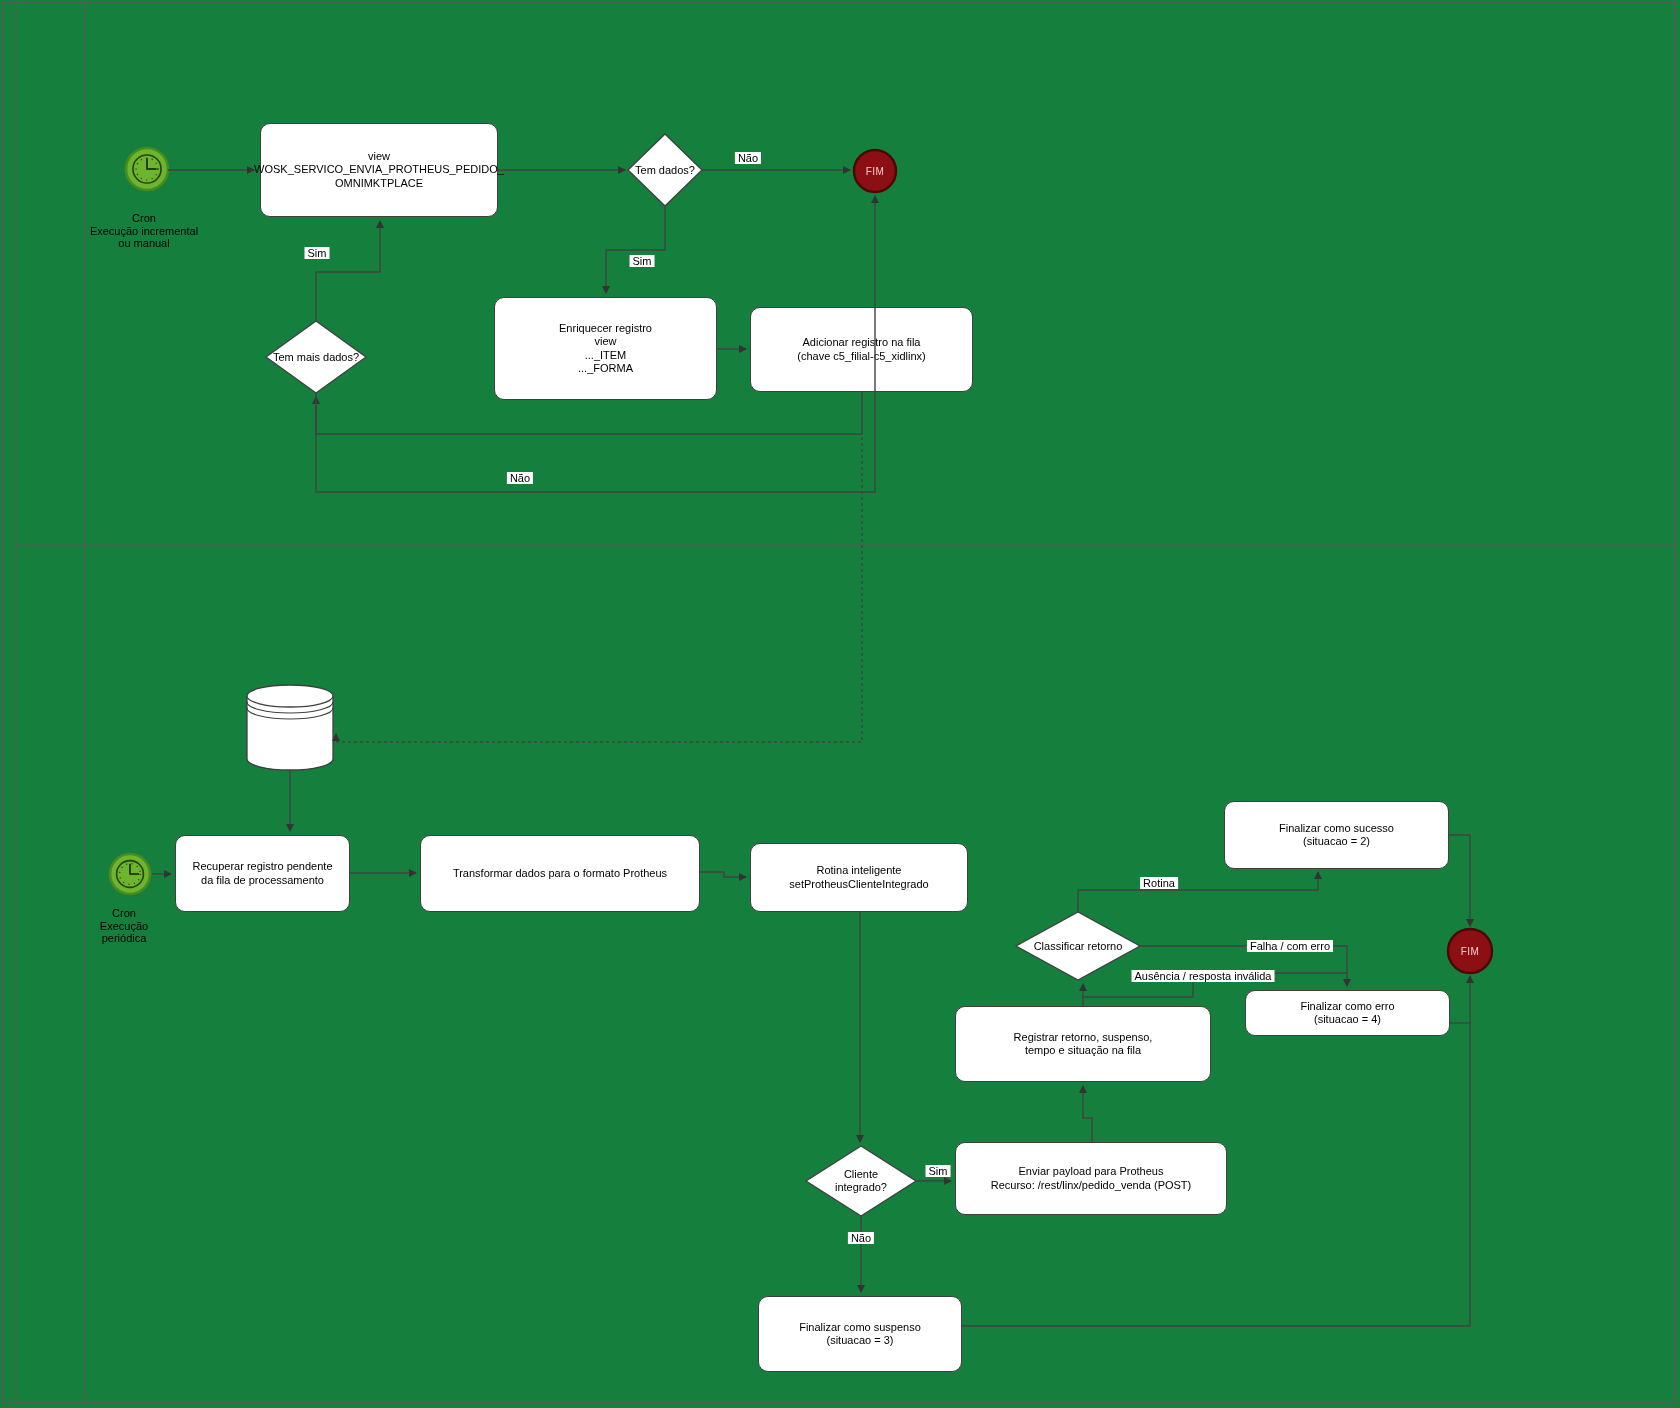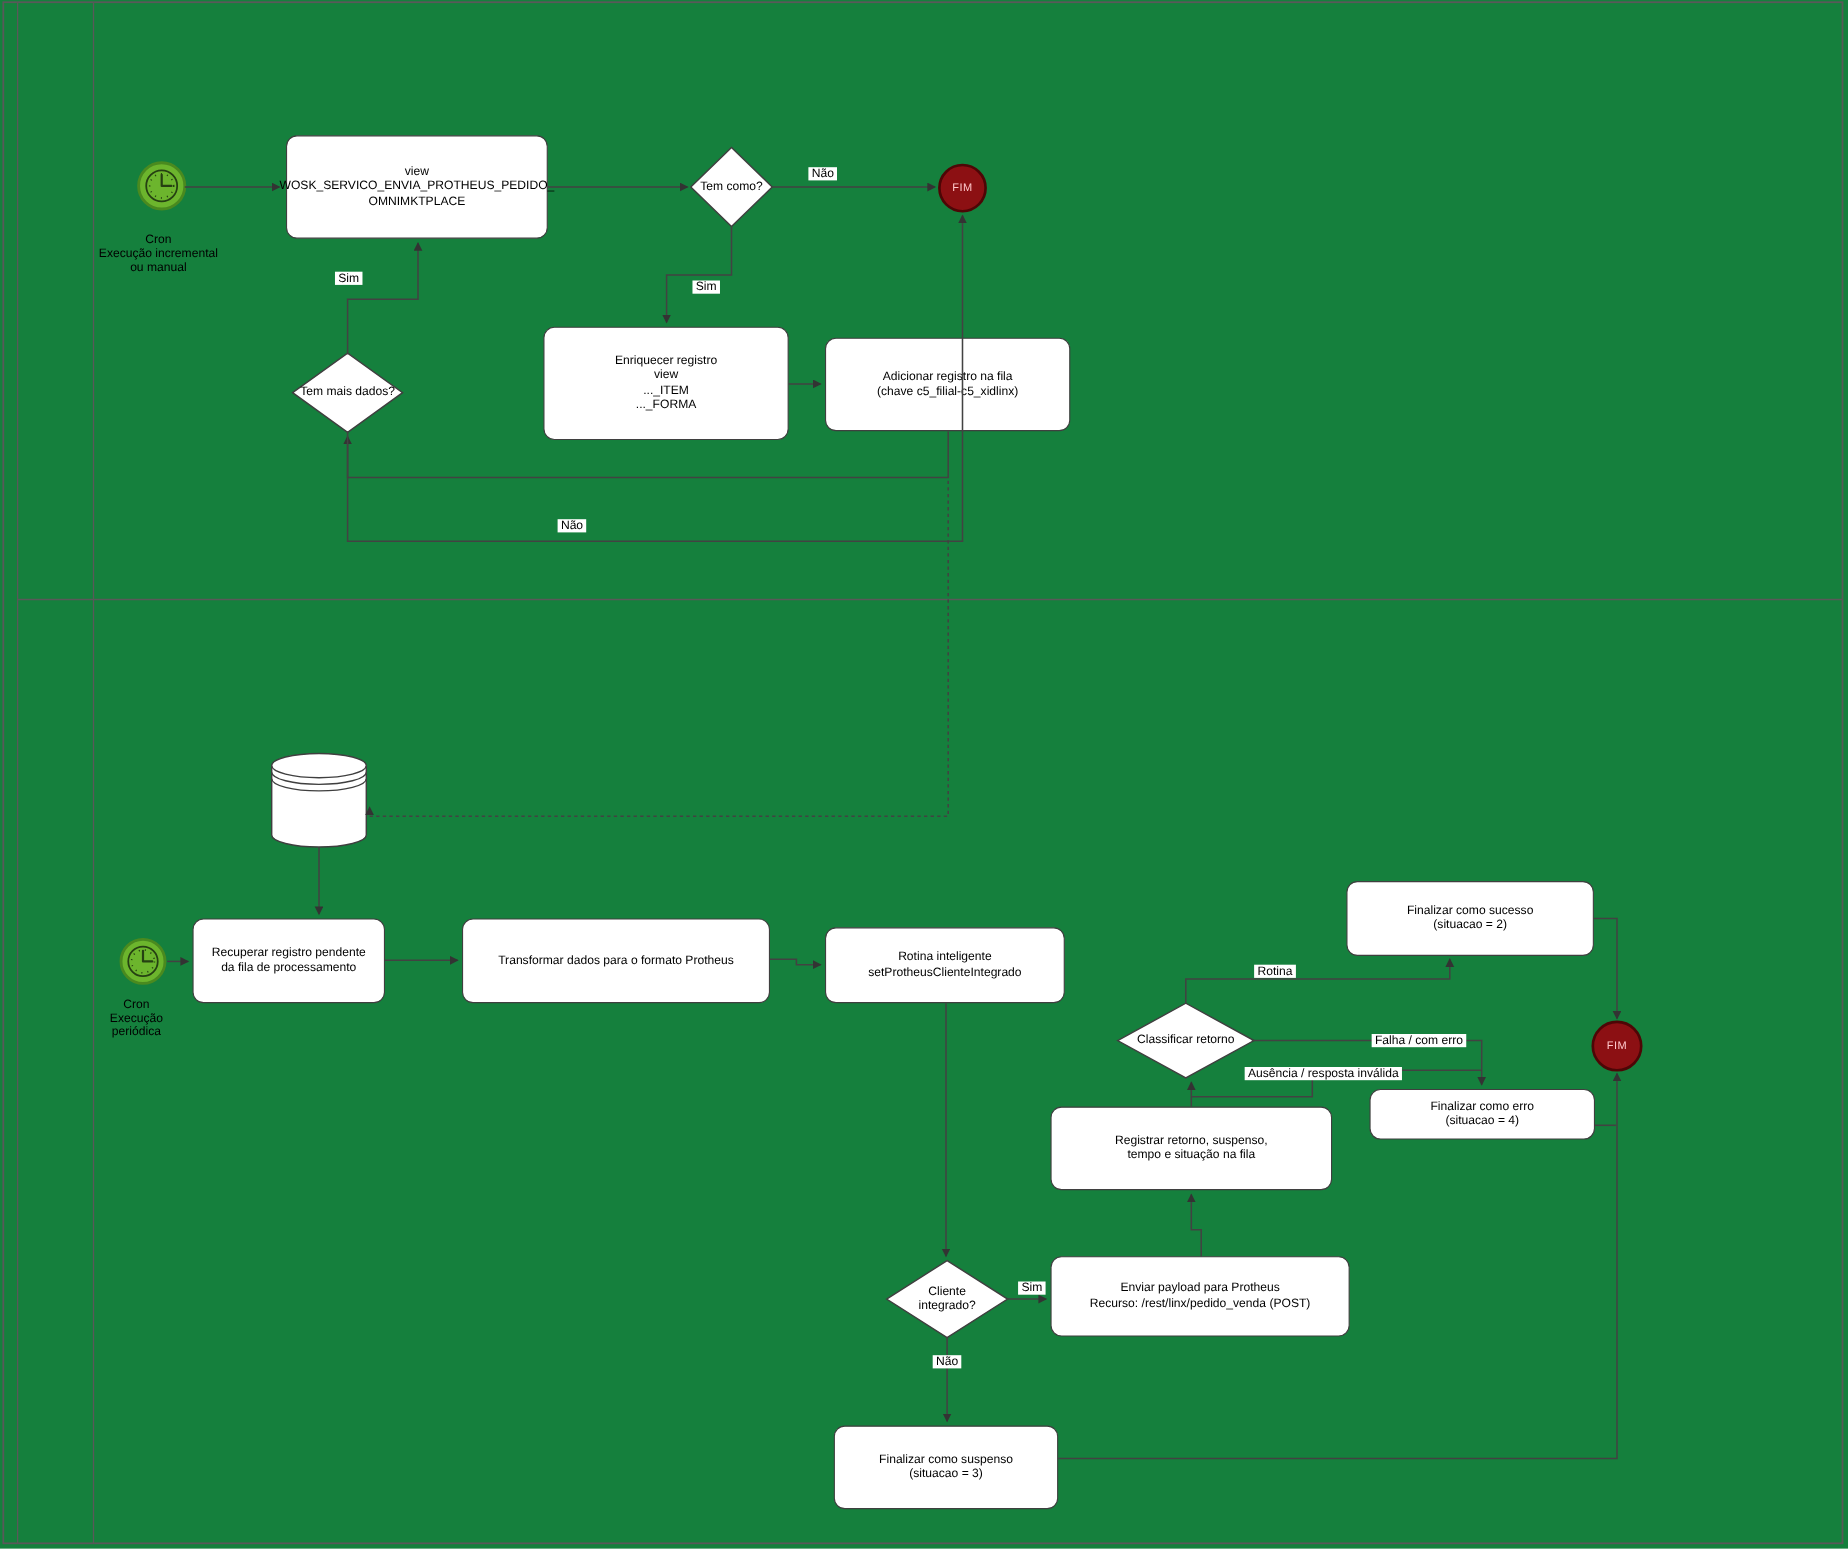--- a/index.html
+++ b/index.html
@@ -95,21 +95,21 @@
       </div>
       <div class="node" style="left: 1245px; top: 990px; width: 205px; height: 46px;">
         <div>Finalizar como erro</div>
         <div>(situacao = 4)</div>
       </div>
       <div class="node" style="left: 758px; top: 1296px; width: 204px; height: 76px;">
         <div>Finalizar como suspenso</div>
         <div>(situacao = 3)</div>
       </div>
       <div class="dtext" style="left: 665px; top: 170px;">
-        <div>Tem como?</div>
+        <div>Tem dados?</div>
       </div>
       <div class="dtext" style="left: 316px; top: 357px;">
         <div>Tem mais dados?</div>
       </div>
       <div class="dtext" style="left: 861px; top: 1181px;">
         <div>Cliente</div>
         <div>integrado?</div>
       </div>
       <div class="dtext" style="left: 1078px; top: 946px;">
         <div>Classificar retorno</div>

